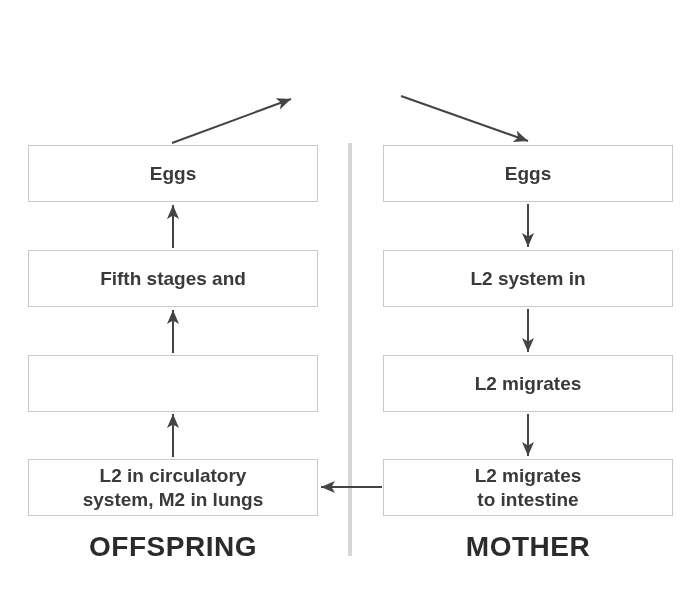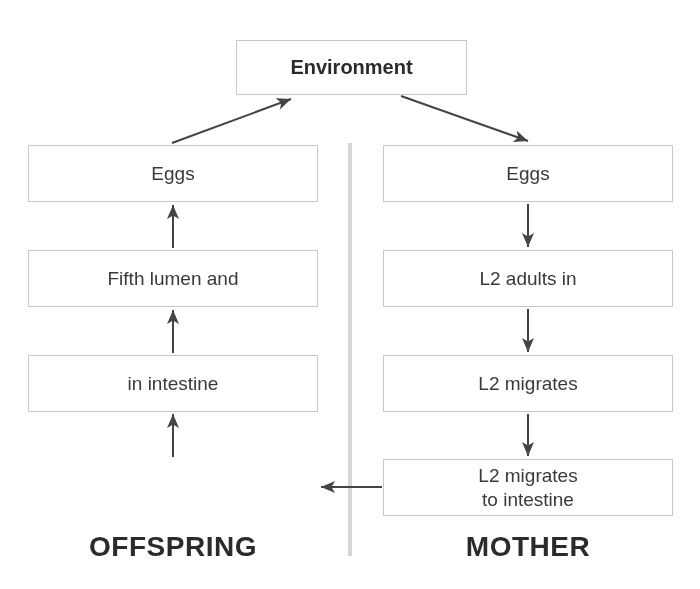--- a/index.html
+++ b/index.html
@@ -29,20 +29,21 @@
     background: #ffffff;
     border: 1px solid var(--color-box_border);
     display: flex;
     flex-direction: column;
     align-items: center;
     justify-content: center;
     text-align: center;
     font-size: 19px;
     line-height: 1.22;
     color: var(--color-text);
+    font-weight: bold;
   }
   .node.env {
     font-size: 20px;
     font-weight: 700;
     color: var(--color-heading);
   }
   .col-label {
     position: absolute;
     width: 290px;
     text-align: center;
@@ -75,41 +76,41 @@
     fill: var(--color-arrow);
   }
 </style>
 </head>
 <body>
 
 <div class="canvas">
 
   <div class="divider"></div>
 
-  <div class="node env" style="left:236px; top:40px; width:231px; height:55px;">
-    <span>Environment</span>
-  </div>
 
   <div class="node" style="left:28px; top:145px; width:290px; height:57px;">
     <span>Eggs</span>
     <span></span>
   </div>
   <div class="node" style="left:28px; top:250px; width:290px; height:57px;">
-    <span>Fifth lumen and</span>
+    <span>Fifth stages and</span>
   </div>
   <div class="node" style="left:28px; top:355px; width:290px; height:57px;">
-    <span>in intestine</span>
+  </div>
+  <div class="node" style="left:28px; top:459px; width:290px; height:57px;">
+    <span>L2 in circulatory</span>
+    <span>system, M2 in lungs</span>
   </div>
 
   <div class="node" style="left:383px; top:145px; width:290px; height:57px;">
     <span>Eggs</span>
     <span></span>
   </div>
   <div class="node" style="left:383px; top:250px; width:290px; height:57px;">
-    <span>L2 adults in</span>
+    <span>L2 system in</span>
   </div>
   <div class="node" style="left:383px; top:355px; width:290px; height:57px;">
     <span>L2 migrates</span>
   </div>
   <div class="node" style="left:383px; top:459px; width:290px; height:57px;">
     <span>L2 migrates</span>
     <span>to intestine</span>
   </div>
 
   <div class="col-label" style="left:383px; top:531px;">MOTHER</div>

